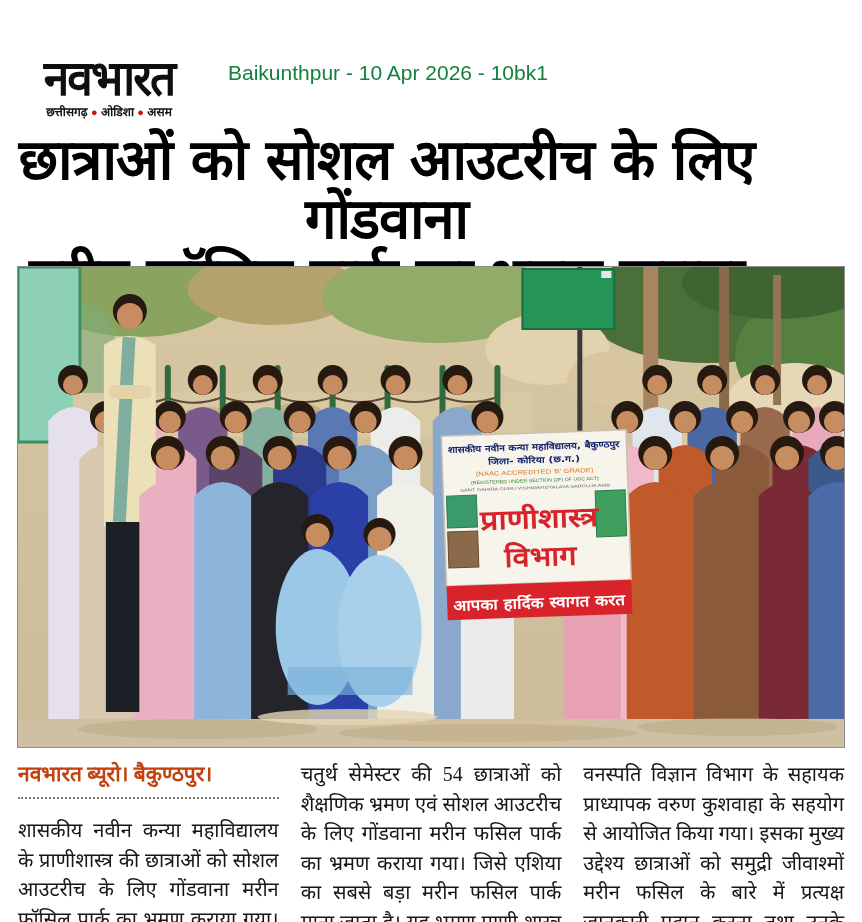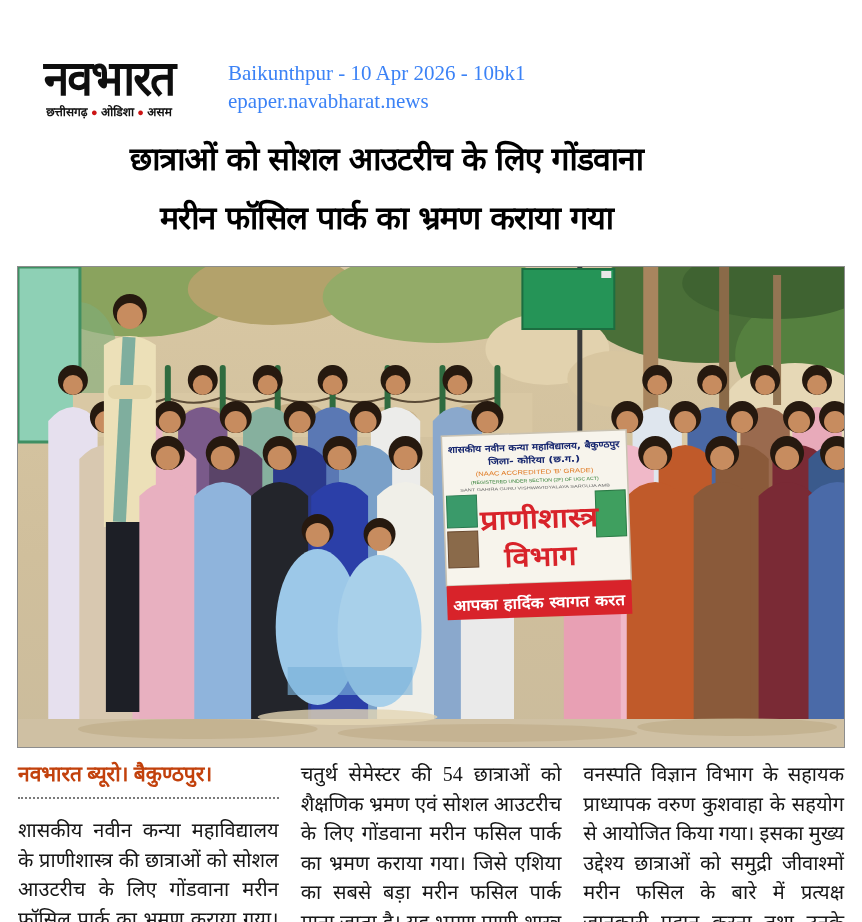--- a/index.html
+++ b/index.html
@@ -10,27 +10,27 @@
 
   
   .masthead { position:absolute; top:6px; left:10px; right:10px; height:70px; display:flex; align-items:flex-start; }
   .logo-block { width:198px; text-align:center; }
   .logo-text {
     font-family:"DejaVu Sans", sans-serif; font-weight:900; font-size:46px;
     line-height:46px; letter-spacing:-2px; color:#0e0e0e; transform:scaleY(1.06); transform-origin:top;
   }
   .logo-tagline { margin-top:3px; font-family:Liberation Sans, sans-serif; font-weight:bold; font-size:12px; color:#111; white-space:nowrap; }
   .tag-dot { color:#cc1414; font-size:11px; }
-  .edition-block { margin-left:20px; padding-top:5px; font-family:Liberation Serif, serif; font-size:21px; line-height:28px; color:#3b82f6; }
+  .edition-block { margin-left:20px; padding-top:5px; font-family:Liberation Sans, sans-serif; font-size:21px; line-height:28px; color:#15803d; }
 
   
   .headline {
     position:absolute; top:82px; left:0; width:773px; text-align:center;
     font-family:"DejaVu Sans", sans-serif; font-weight:900; color:#000;
-    font-size:32px; line-height:59px; letter-spacing:-1px;
+    font-size:56px; line-height:59px; letter-spacing:-1px;
   }
 
   
   .photo-frame {
     position:absolute; top:218px; left:17px; width:828px; height:482px;
     border:1px solid #8d8d8d; box-sizing:border-box; background:#d3c3a0;
   }
   .photo-frame svg { display:block; width:100%; height:100%; }
 
   
@@ -55,21 +55,20 @@
       <div class="logo-tagline">
         <span>छत्तीसगढ़</span>
         <span class="tag-dot">●</span>
         <span>ओडिशा</span>
         <span class="tag-dot">●</span>
         <span>असम</span>
       </div>
     </div>
     <div class="edition-block">
       <div>Baikunthpur - 10 Apr 2026 - 10bk1</div>
-      <div>epaper.navabharat.news</div>
     </div>
   </div>
 
   <div class="headline">
     <div>छात्राओं को सोशल आउटरीच के लिए गोंडवाना</div>
     <div>मरीन फॉसिल पार्क का भ्रमण कराया गया</div>
   </div>
 
   <div class="photo-frame">
     <svg viewBox="0 0 827 480" preserveAspectRatio="none">

